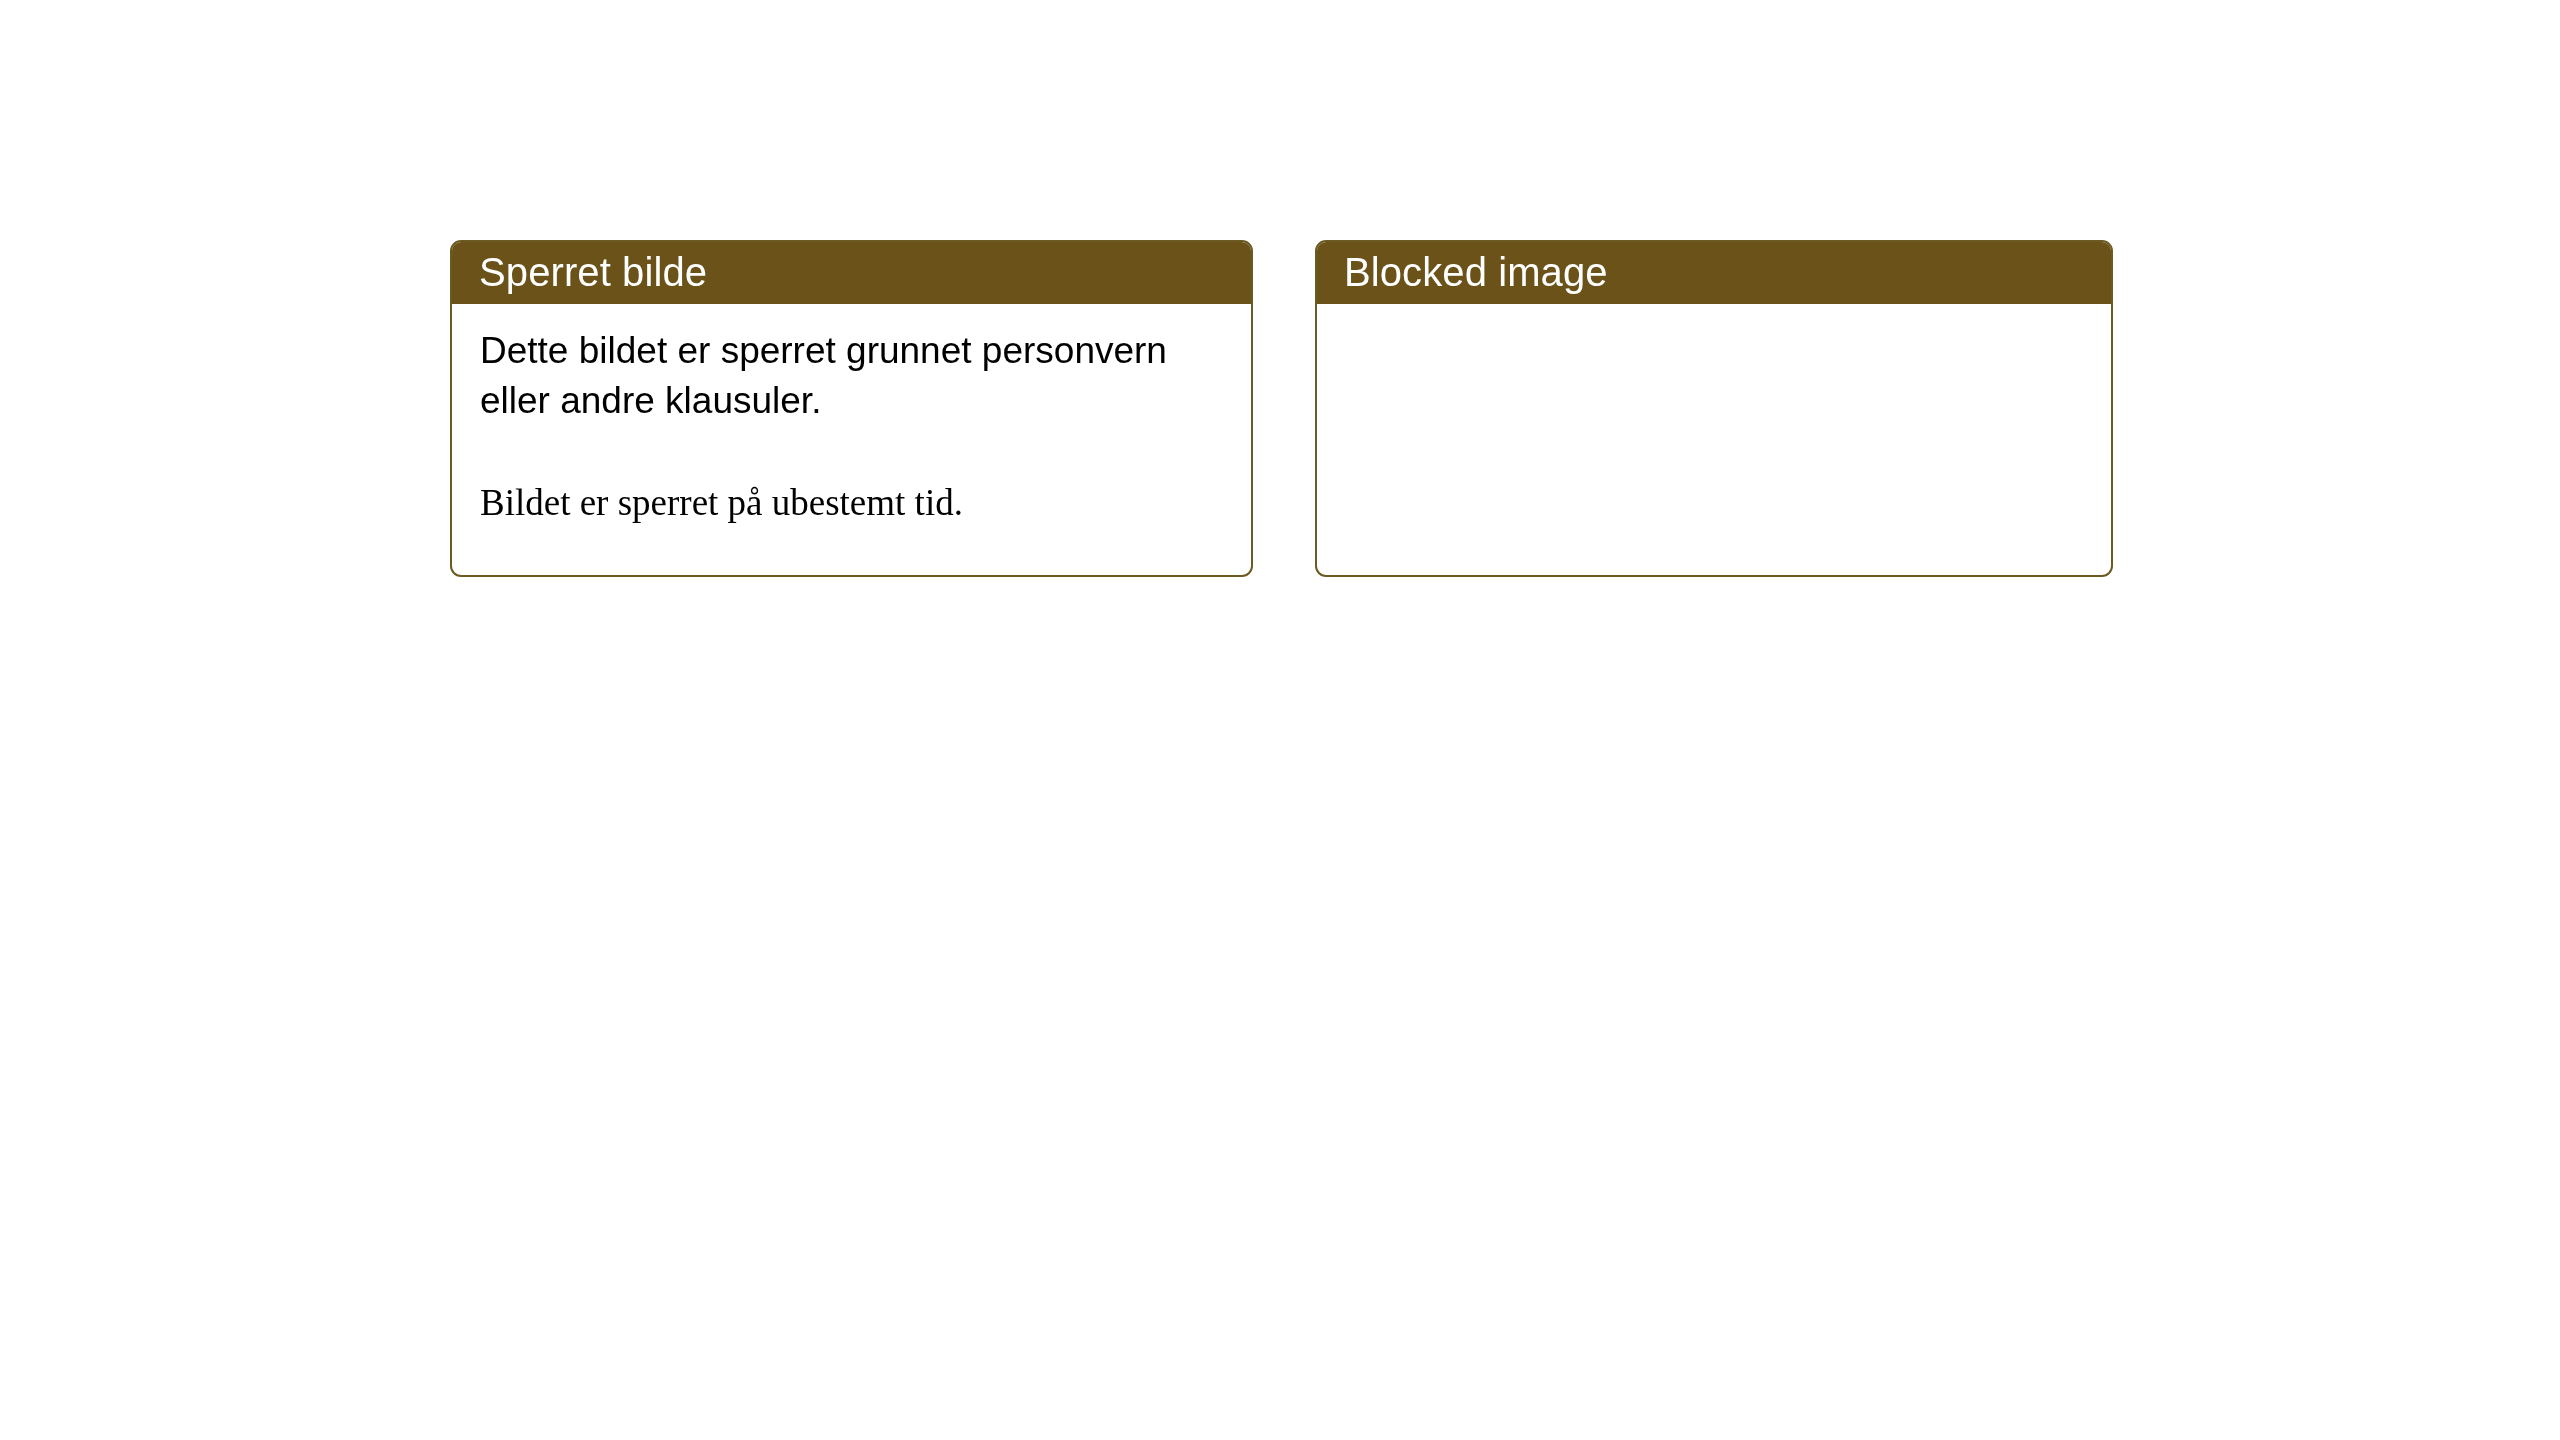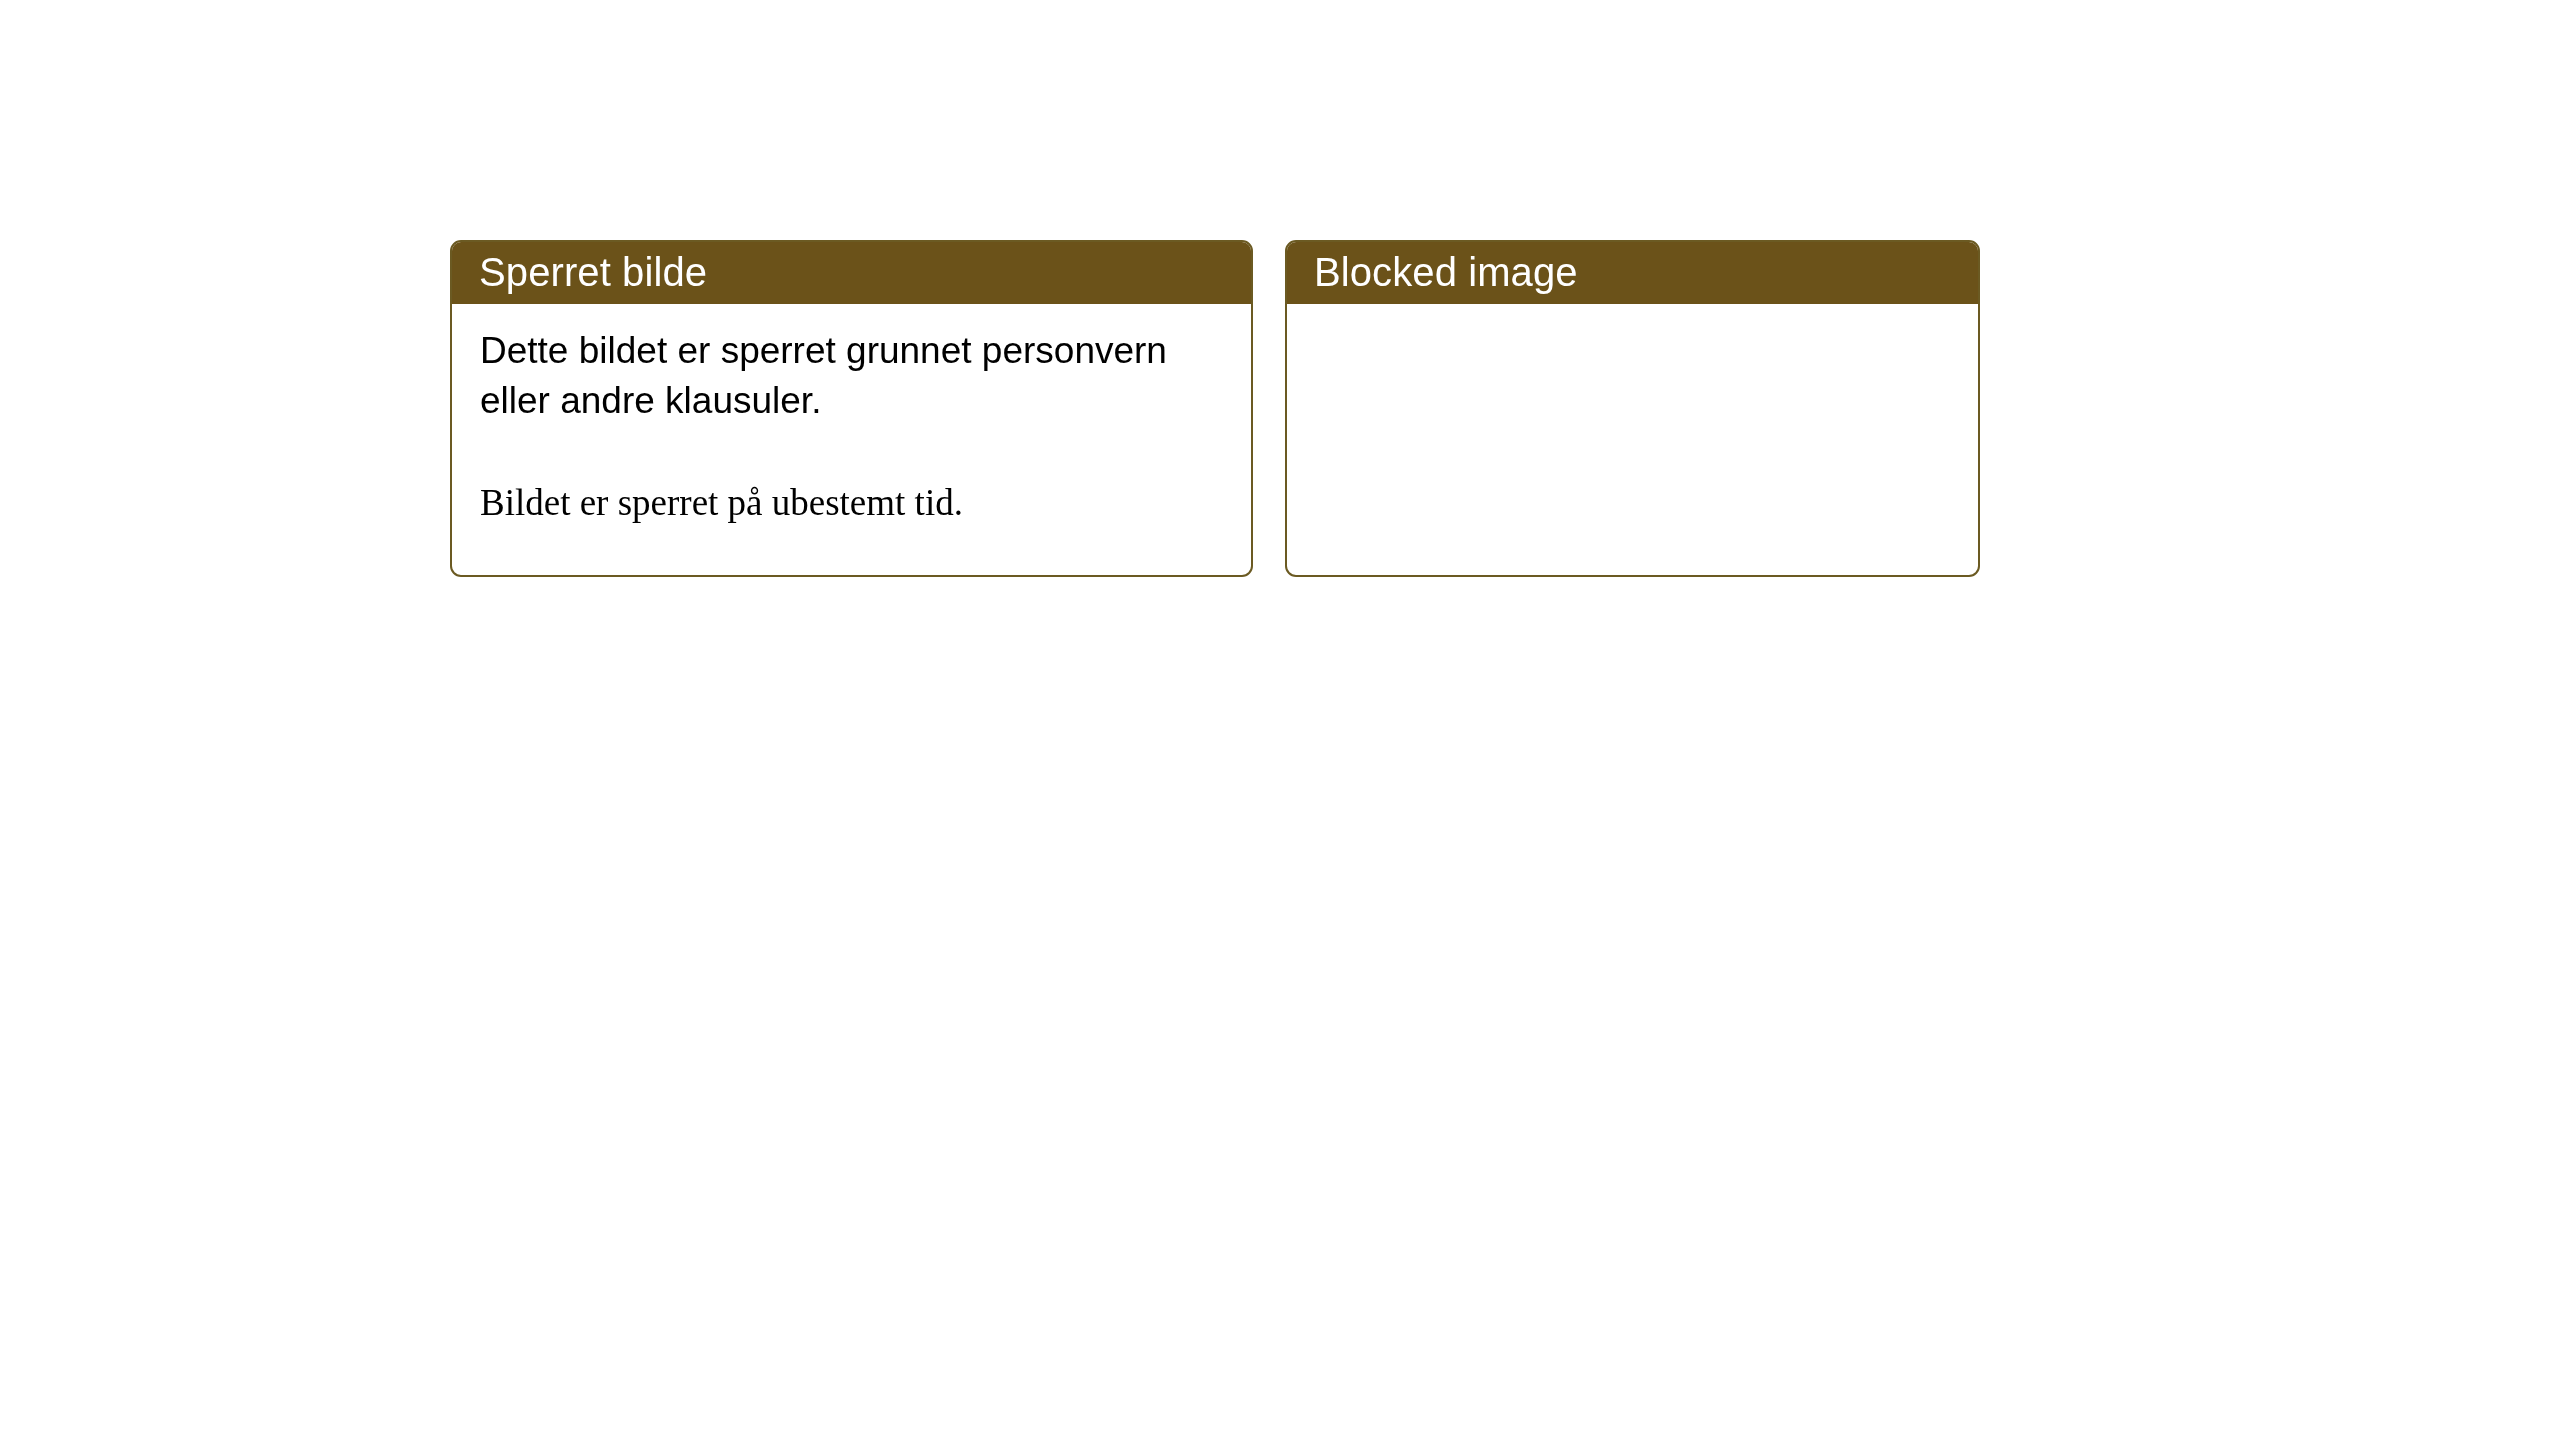--- a/index.html
+++ b/index.html
@@ -17,35 +17,35 @@
     -webkit-font-smoothing: antialiased;
   }
 
   #notice-area {
     position: absolute;
     left: 450px;
     top: 240px;
     display: flex;
     flex-direction: row;
     align-items: flex-end;
-    gap: 32px;
+    gap: 62px;
   }
 
   .notice-card {
     box-sizing: border-box;
     background: #ffffff;
     border: 2px solid #6b5a22;
     border-radius: 11px;
     overflow: hidden;
     display: flex;
     flex-direction: column;
   }
 
   .notice-card.card-no  { width: 803px; min-height: 337px; }
-  .notice-card.card-en  { width: 695px; min-height: 337px; }
+  .notice-card.card-en  { width: 798px; min-height: 337px; }
 
   .card-header {
     background: #6b5219;
     margin: -2px -2px 0 -2px;
     border-top-left-radius: 11px;
     border-top-right-radius: 11px;
     height: 64px;
     display: flex;
     align-items: center;
     padding: 0 0 0 29px;

